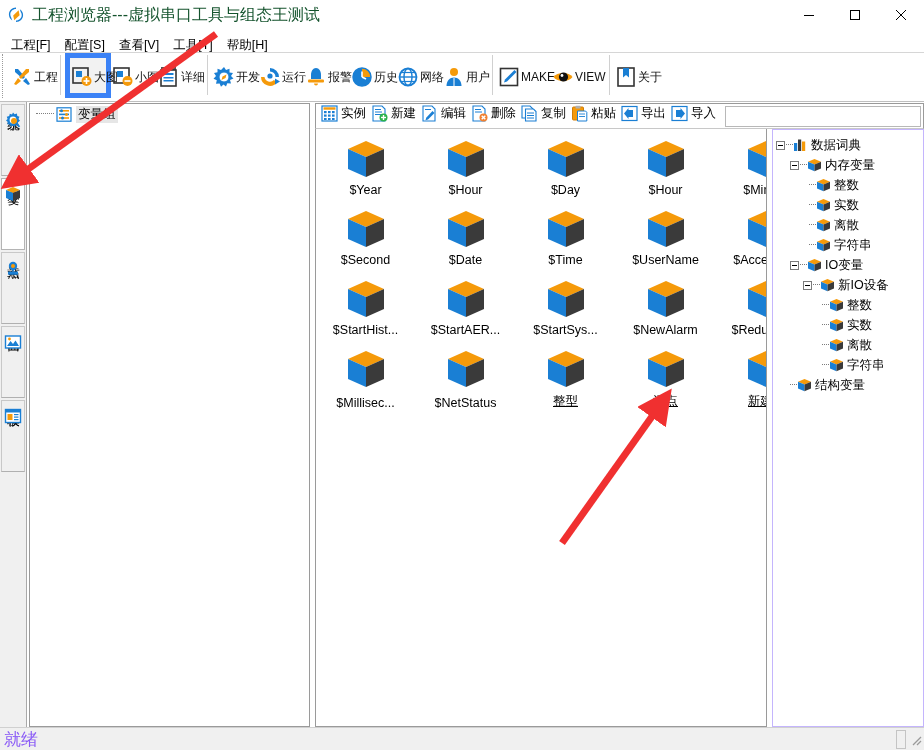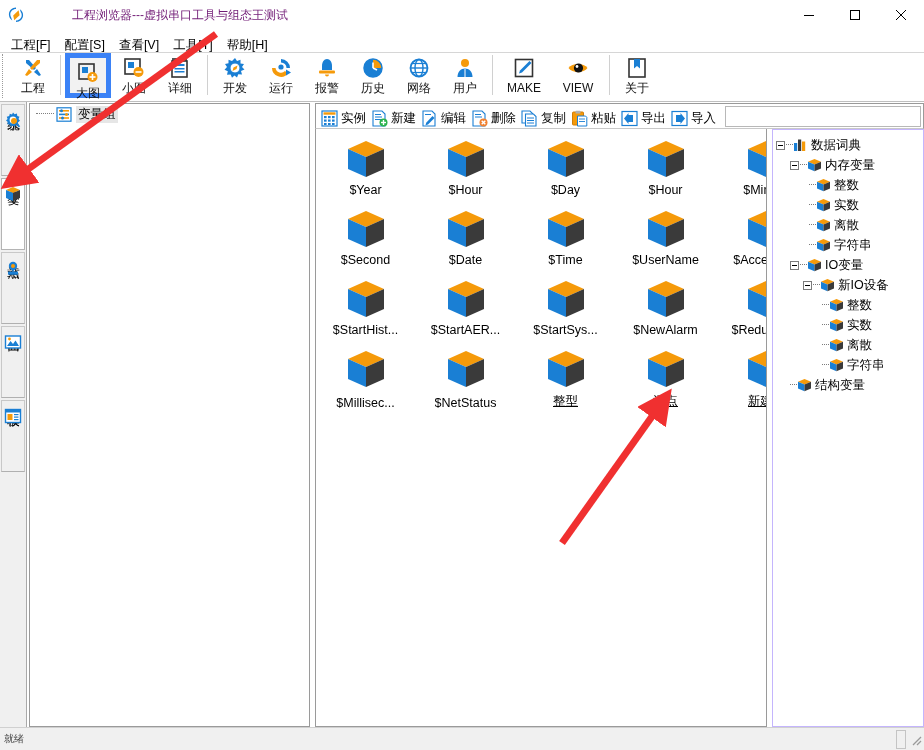--- a/index.html
+++ b/index.html
@@ -23,23 +23,22 @@
     display: flex; align-items: center;
     flex: 0 0 30px;
     border-bottom: 1px solid #ffffff;
   }
   .title-icon {
     width: 18px; height: 18px;
     margin-left: 7px; margin-right: 7px;
     position: relative; flex: 0 0 18px;
   }
   .title-text {
-    font-size: 12px; color: #701a75; white-space: nowrap;
+    font-size: 16px; color: #14532d; white-space: nowrap;
     letter-spacing: 0px;
-    margin-left: 40px;
   }
   .title-spacer { flex: 1 1 auto; }
   .win-btn {
     width: 46px; height: 30px;
     display: flex; align-items: center; justify-content: center;
     flex: 0 0 46px;
   }
   .win-btn svg { display:block; }
 
   
@@ -70,21 +69,21 @@
     width: 7px; height: 44px; margin-top: 1px;
     background-image:
       linear-gradient(to bottom, #ffffff 0, #ffffff 2px, transparent 2px, transparent 4px);
     background-size: 100% 4px;
     border-left: 1px dotted #9a9a9a;
     border-right: 0;
     flex: 0 0 7px;
   }
   .tb-btn {
     width: 46px; height: 45px;
-    display: flex; flex-direction: column;
+    display: flex; flex-direction: row;
     align-items: center; justify-content: flex-start;
     padding-top: 3px;
     box-sizing: border-box;
     flex: 0 0 46px;
   }
   .tb-btn.wide { width: 54px; flex: 0 0 54px; }
   .tb-btn.pressed {
     background: #f2f2f2;
     border: 5px solid #3b82f6;
   }
@@ -177,21 +176,21 @@
   .subtoolbar {
     height: 26px; flex: 0 0 26px;
     background: #ffffff;
     display: flex; align-items: center;
     border: 1px solid #9a9a9a;
     border-bottom: 1px solid #c8c8c8;
     box-sizing: border-box;
     padding-left: 3px;
   }
   .stb-btn {
-    display: flex; align-items: flex-end;
+    display: flex; align-items: flex-start;
     height: 22px; padding: 0 3px 0 2px;
     white-space: nowrap;
   }
   .stb-ico { width: 17px; height: 17px; margin-right: 3px; position: relative; flex:0 0 17px;}
   .stb-lbl { font-size: 12.5px; color: #000; }
   .stb-field {
     flex: 1 1 auto; height: 17px; margin: 0 2px 0 6px;
     border: 1px solid #b8b8b8; background: #ffffff;
   }
 
@@ -255,21 +254,21 @@
   .tico { width: 15px; height: 14px; position: relative; margin-right: 3px; flex:0 0 15px; }
   .tico.dict { width:15px; height:14px; }
   .statusbar {
     height: 22px; flex: 0 0 22px;
     background: #f0f0f0;
     border-top: 1px solid #d0d0d0;
     display: flex; align-items: center;
     position: relative;
   }
   .status-text {
-    font-size: 10px; color: #404040; padding-left: 4px;
+    font-size: 17px; color: #8b5cf6; padding-left: 4px;
   }
   .status-pad { flex:1 1 auto; }
   .status-cell {
     width: 8px; height: 17px; margin-right: 2px;
     border: 1px solid #c4c4c4; background:#f0f0f0;
   }
   .grip {
     width: 14px; height: 14px; margin-right: 2px; position: relative;
   }
 

